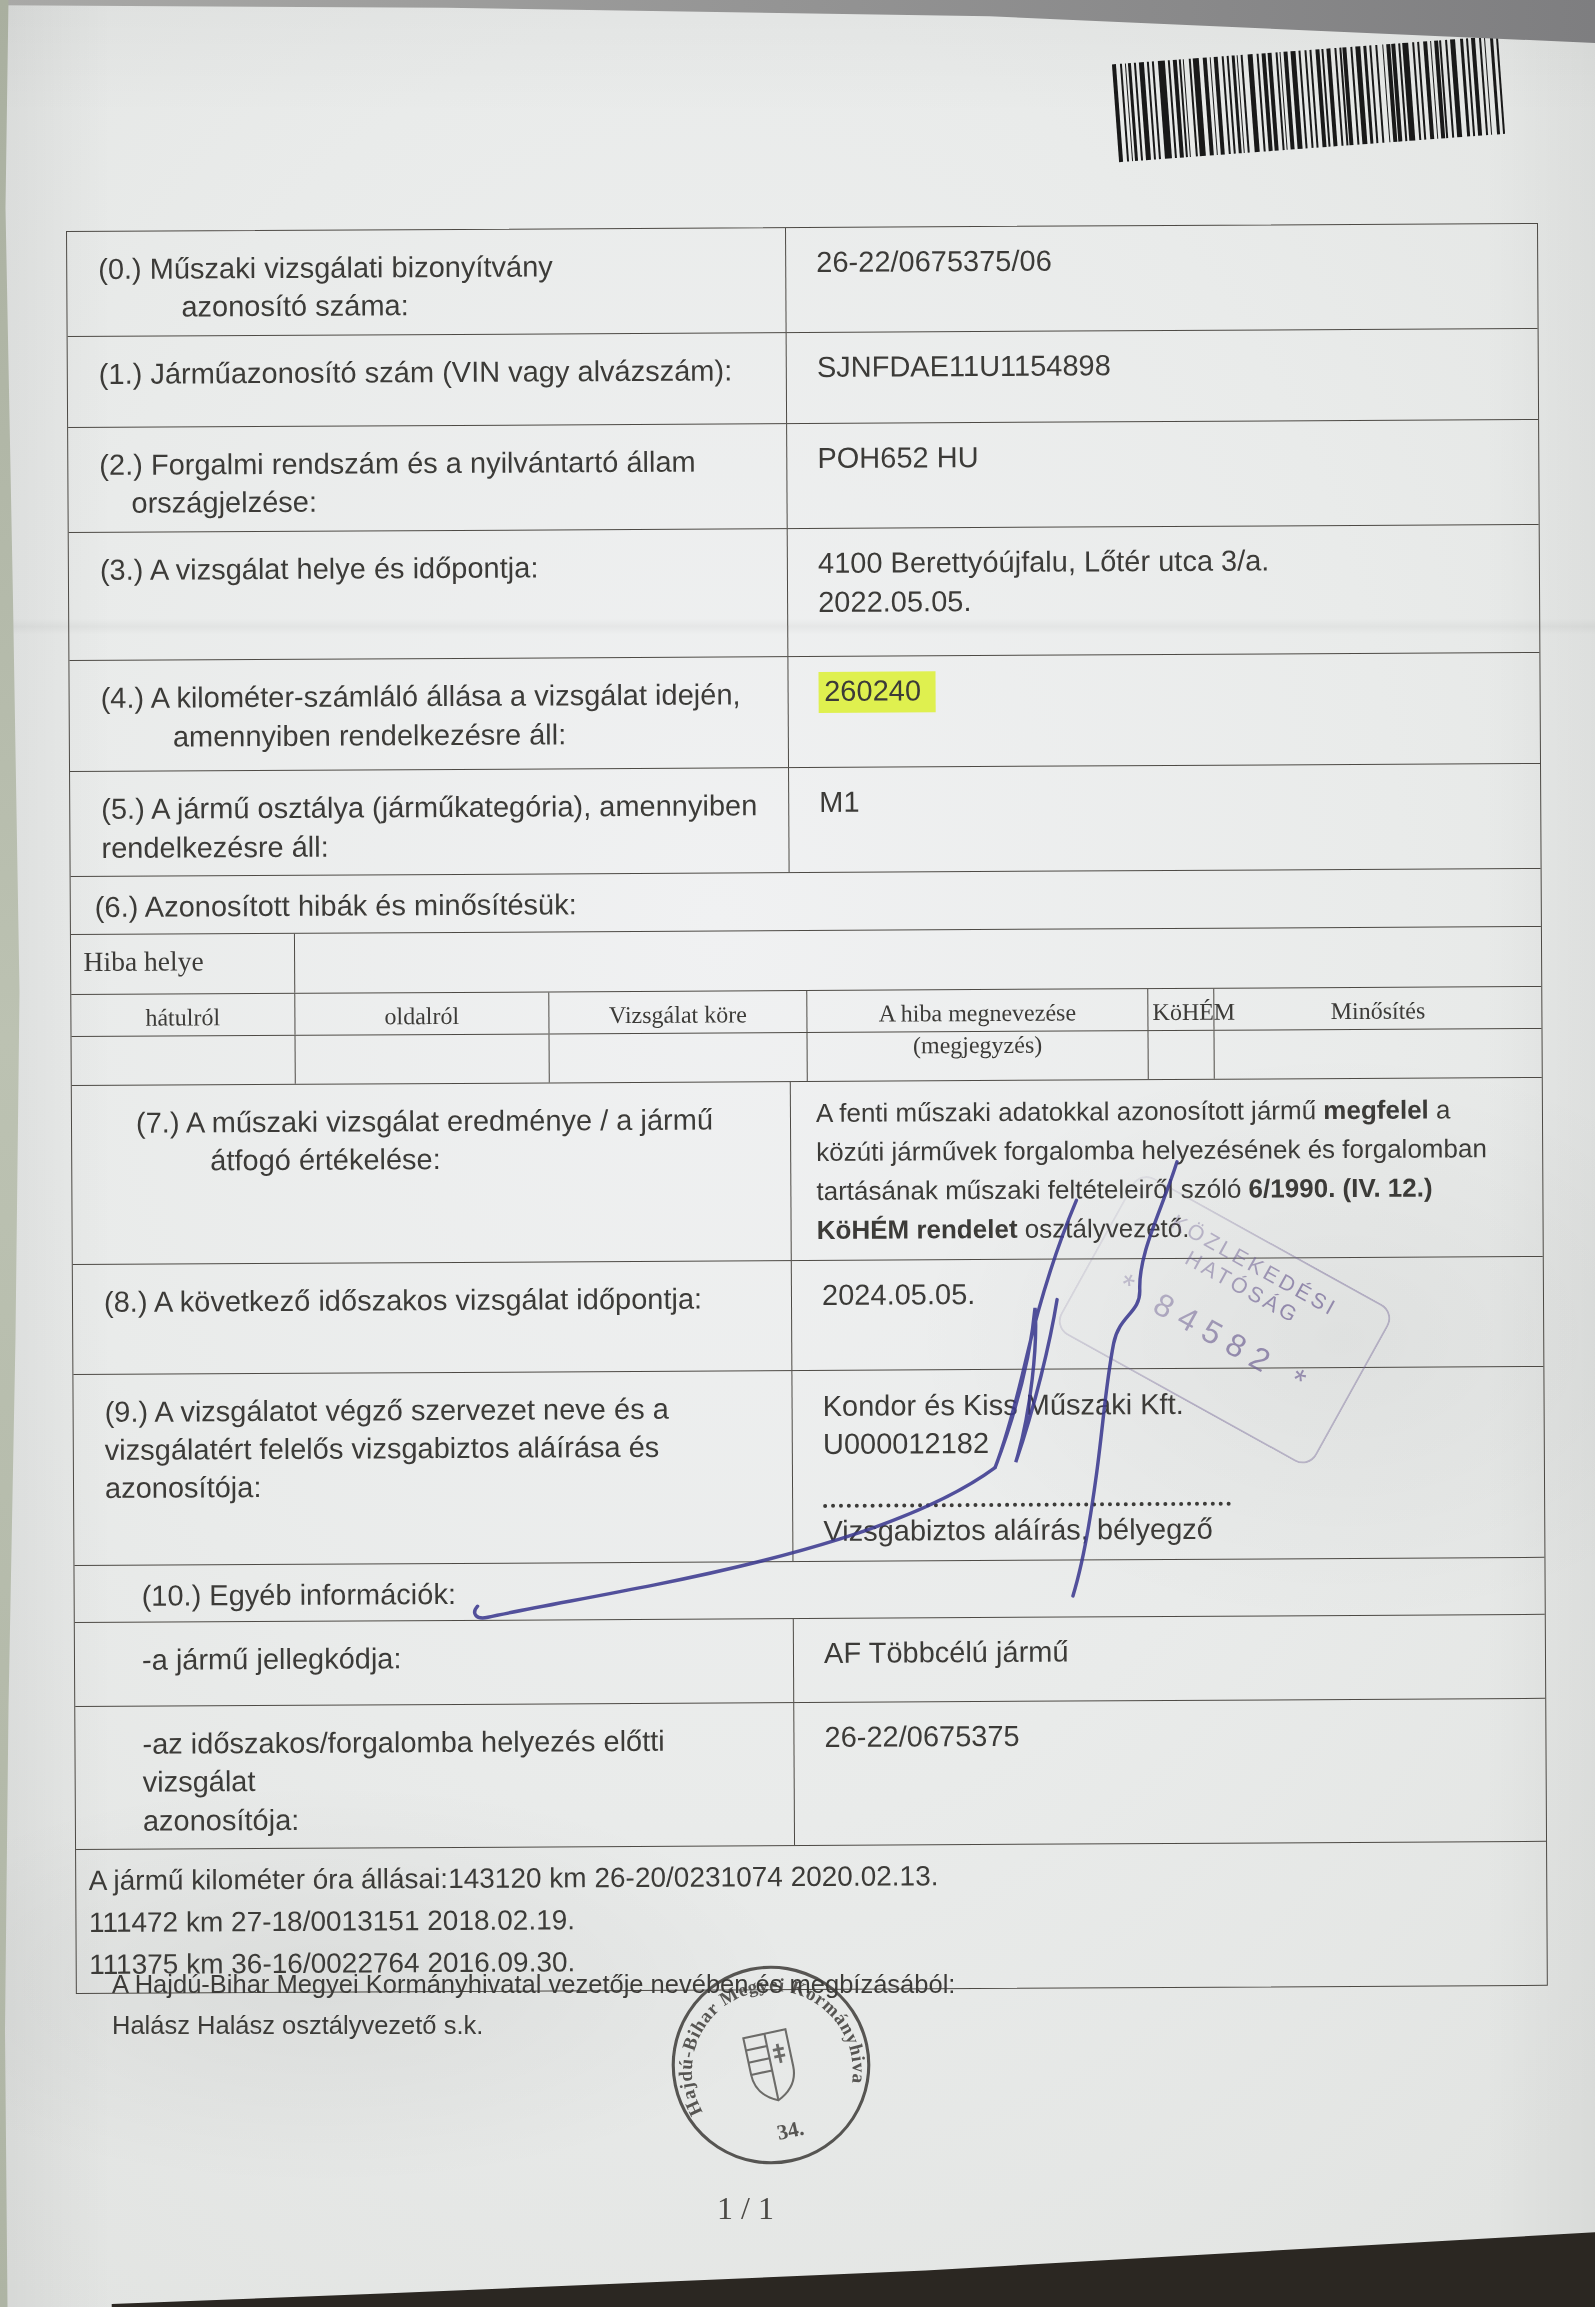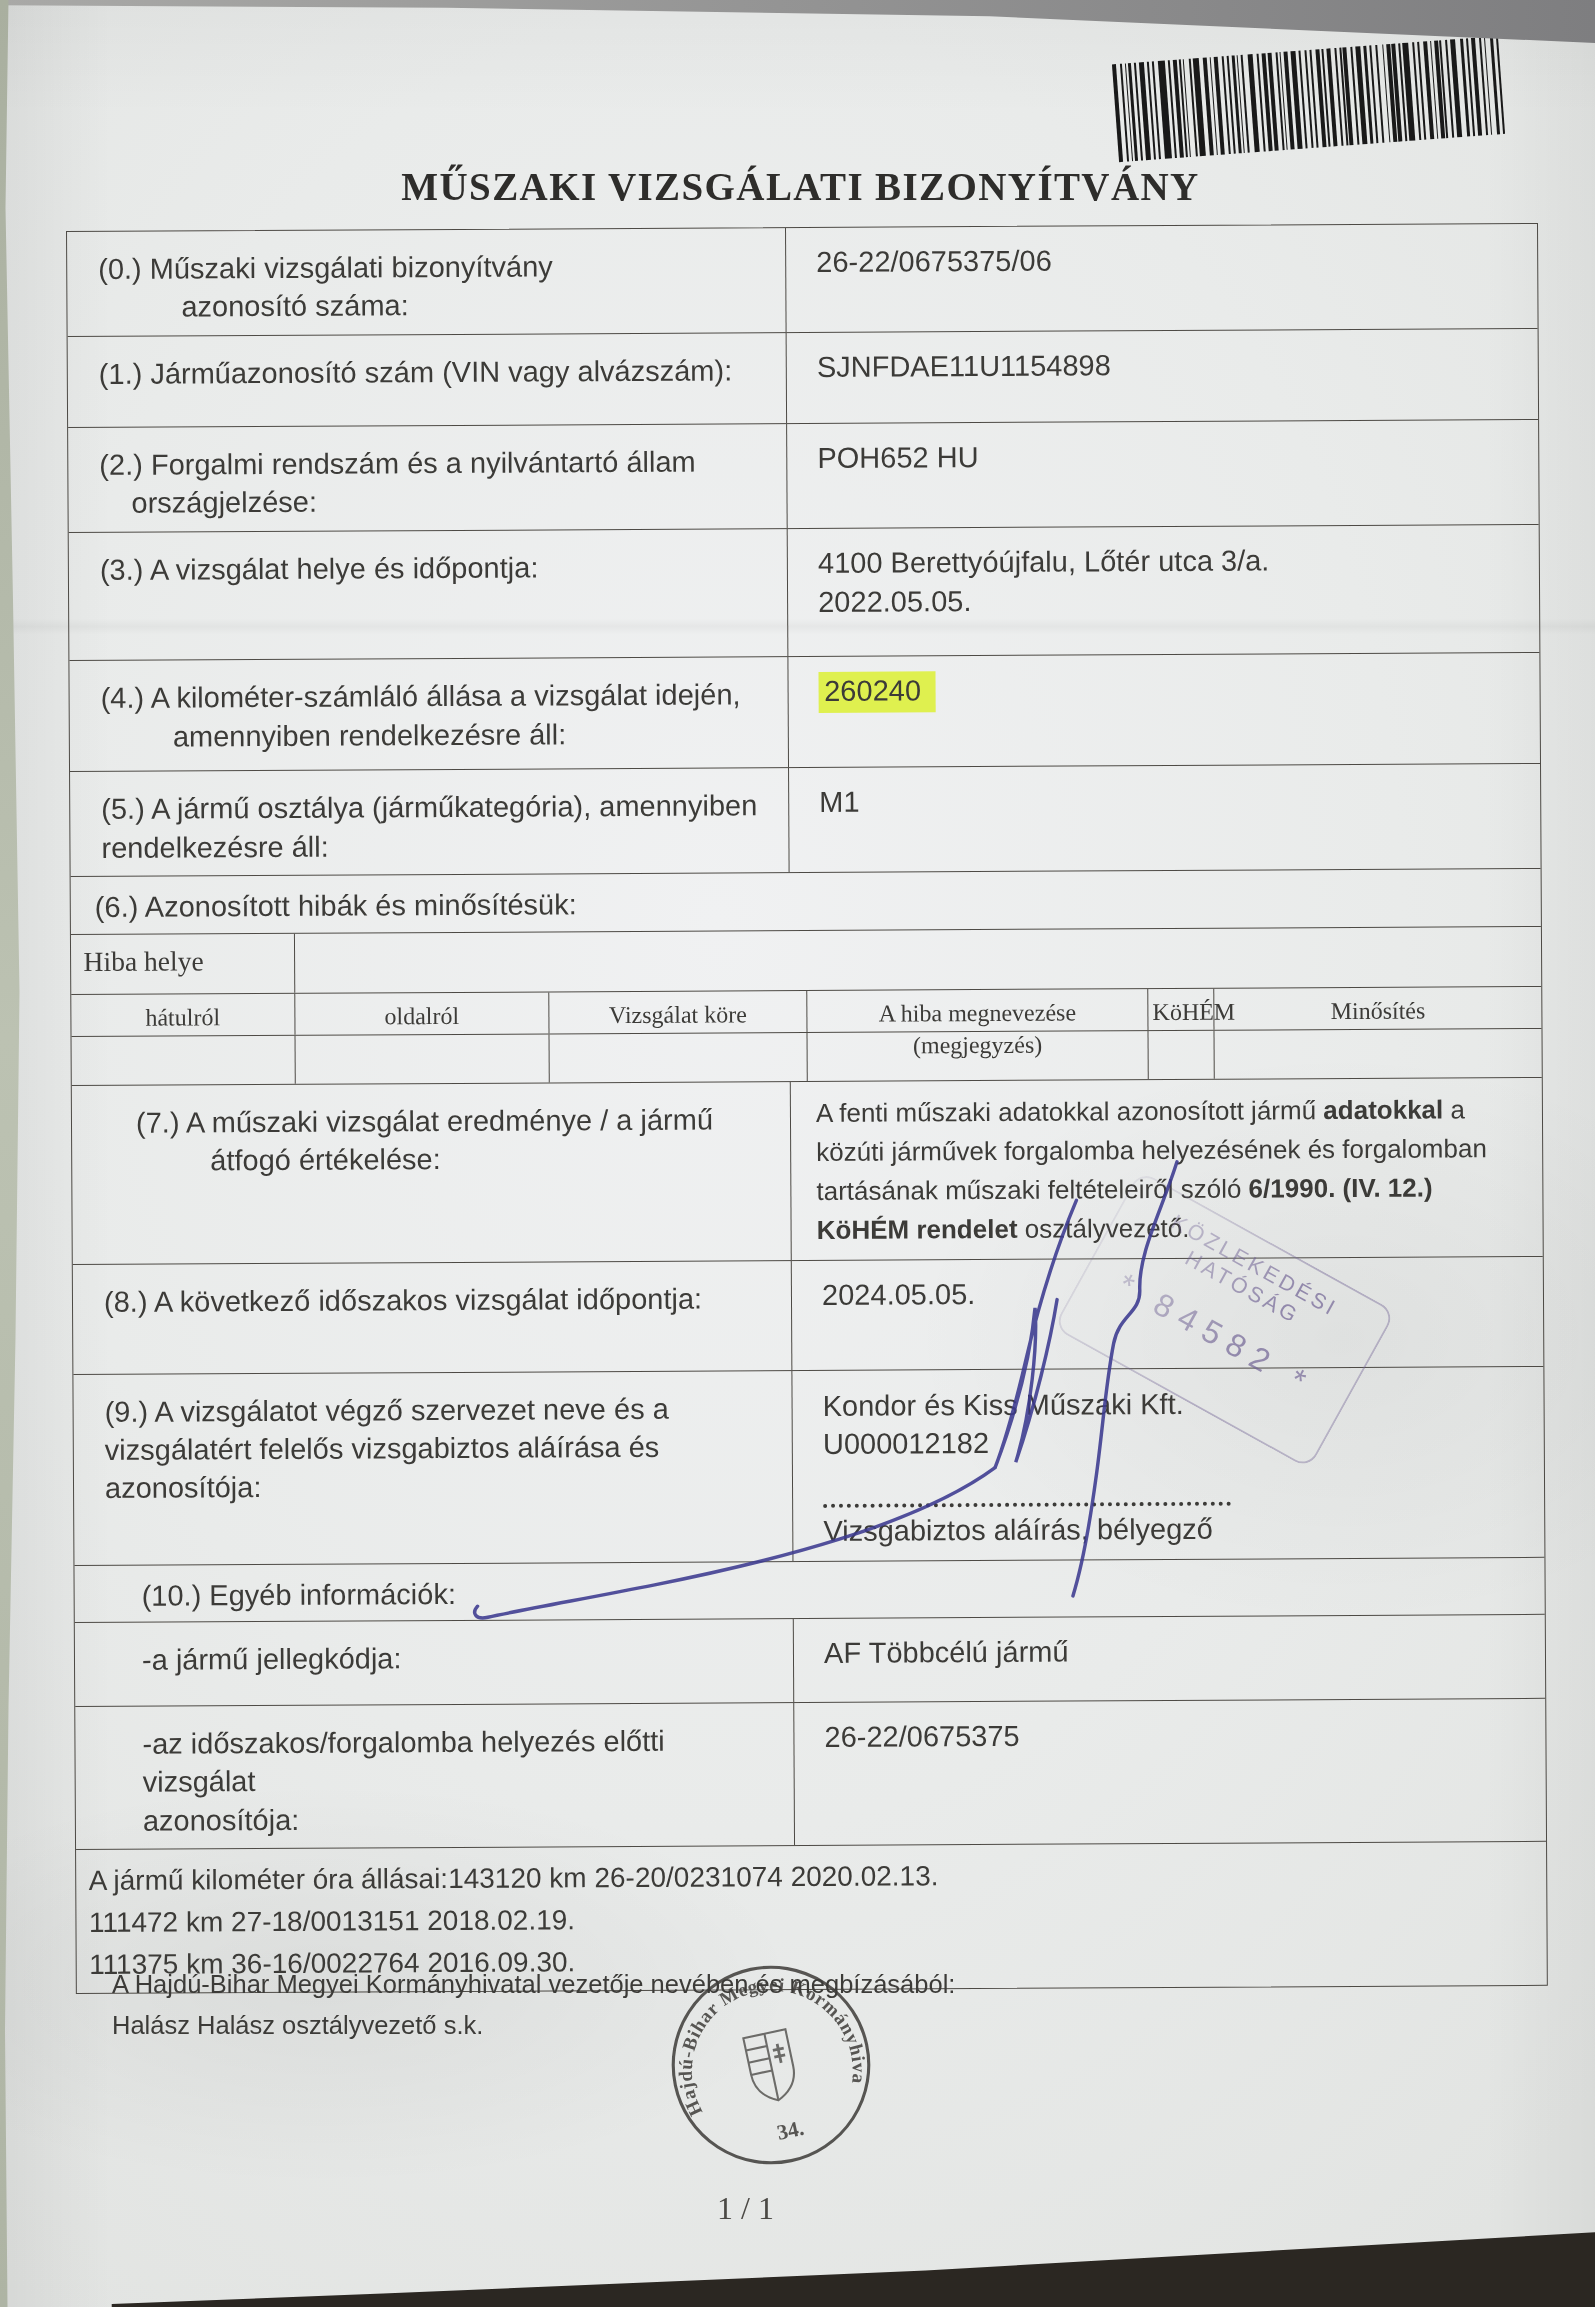--- a/index.html
+++ b/index.html
@@ -153,21 +153,20 @@
       <div class="bar" style="width: 5.6px; margin-right: 4.3px;"></div>
       <div class="bar" style="width: 3.7px; margin-right: 2.9px;"></div>
       <div class="bar" style="width: 1.9px; margin-right: 2.9px;"></div>
       <div class="bar" style="width: 3.7px; margin-right: 4.3px;"></div>
       <div class="bar" style="width: 1.9px; margin-right: 2.9px;"></div>
       <div class="bar" style="width: 1.9px; margin-right: 4.3px;"></div>
       <div class="bar" style="width: 3.7px; margin-right: 2.9px;"></div>
       <div class="bar" style="width: 1.9px; margin-right: 2.9px;"></div>
     </div>
 
-  <div id="title">MŰSZAKI VIZSGÁLATI BIZONYÍTVÁNY</div>
 
   <div id="cert-table">
 
     <div class="row h0">
       <div class="lab hang-lg">(0.) Műszaki vizsgálati bizonyítvány
 azonosító száma:</div>
       <div class="val">26-22/0675375/06</div>
     </div>
 
     <div class="row h1">
@@ -222,21 +221,21 @@
       <div class="c w2"></div>
       <div class="c w3"></div>
       <div class="c w4"></div>
       <div class="c w5"></div>
       <div class="c w6"></div>
     </div>
 
     <div class="row h7">
       <div class="lab hang-7">(7.) A műszaki vizsgálat eredménye / a jármű
 átfogó értékelése:</div>
-      <div class="val result-text"><span>A fenti műszaki adatokkal azonosított jármű </span><b>adatokkal</b><span> a közúti járművek forgalomba helyezésének és forgalomban tartásának műszaki feltételeiről szóló </span><b>6/1990. (IV. 12.) KöHÉM rendelet</b><span> osztályvezető.</span></div>
+      <div class="val result-text"><span>A fenti műszaki adatokkal azonosított jármű </span><b>megfelel</b><span> a közúti járművek forgalomba helyezésének és forgalomban tartásának műszaki feltételeiről szóló </span><b>6/1990. (IV. 12.) KöHÉM rendelet</b><span> osztályvezető.</span></div>
     </div>
 
     <div class="row h8">
       <div class="lab">(8.) A következő időszakos vizsgálat időpontja:</div>
       <div class="val">2024.05.05.</div>
     </div>
 
     <div class="row h9">
       <div class="lab">(9.) A vizsgálatot végző szervezet neve és a
 vizsgálatért felelős vizsgabiztos aláírása és

